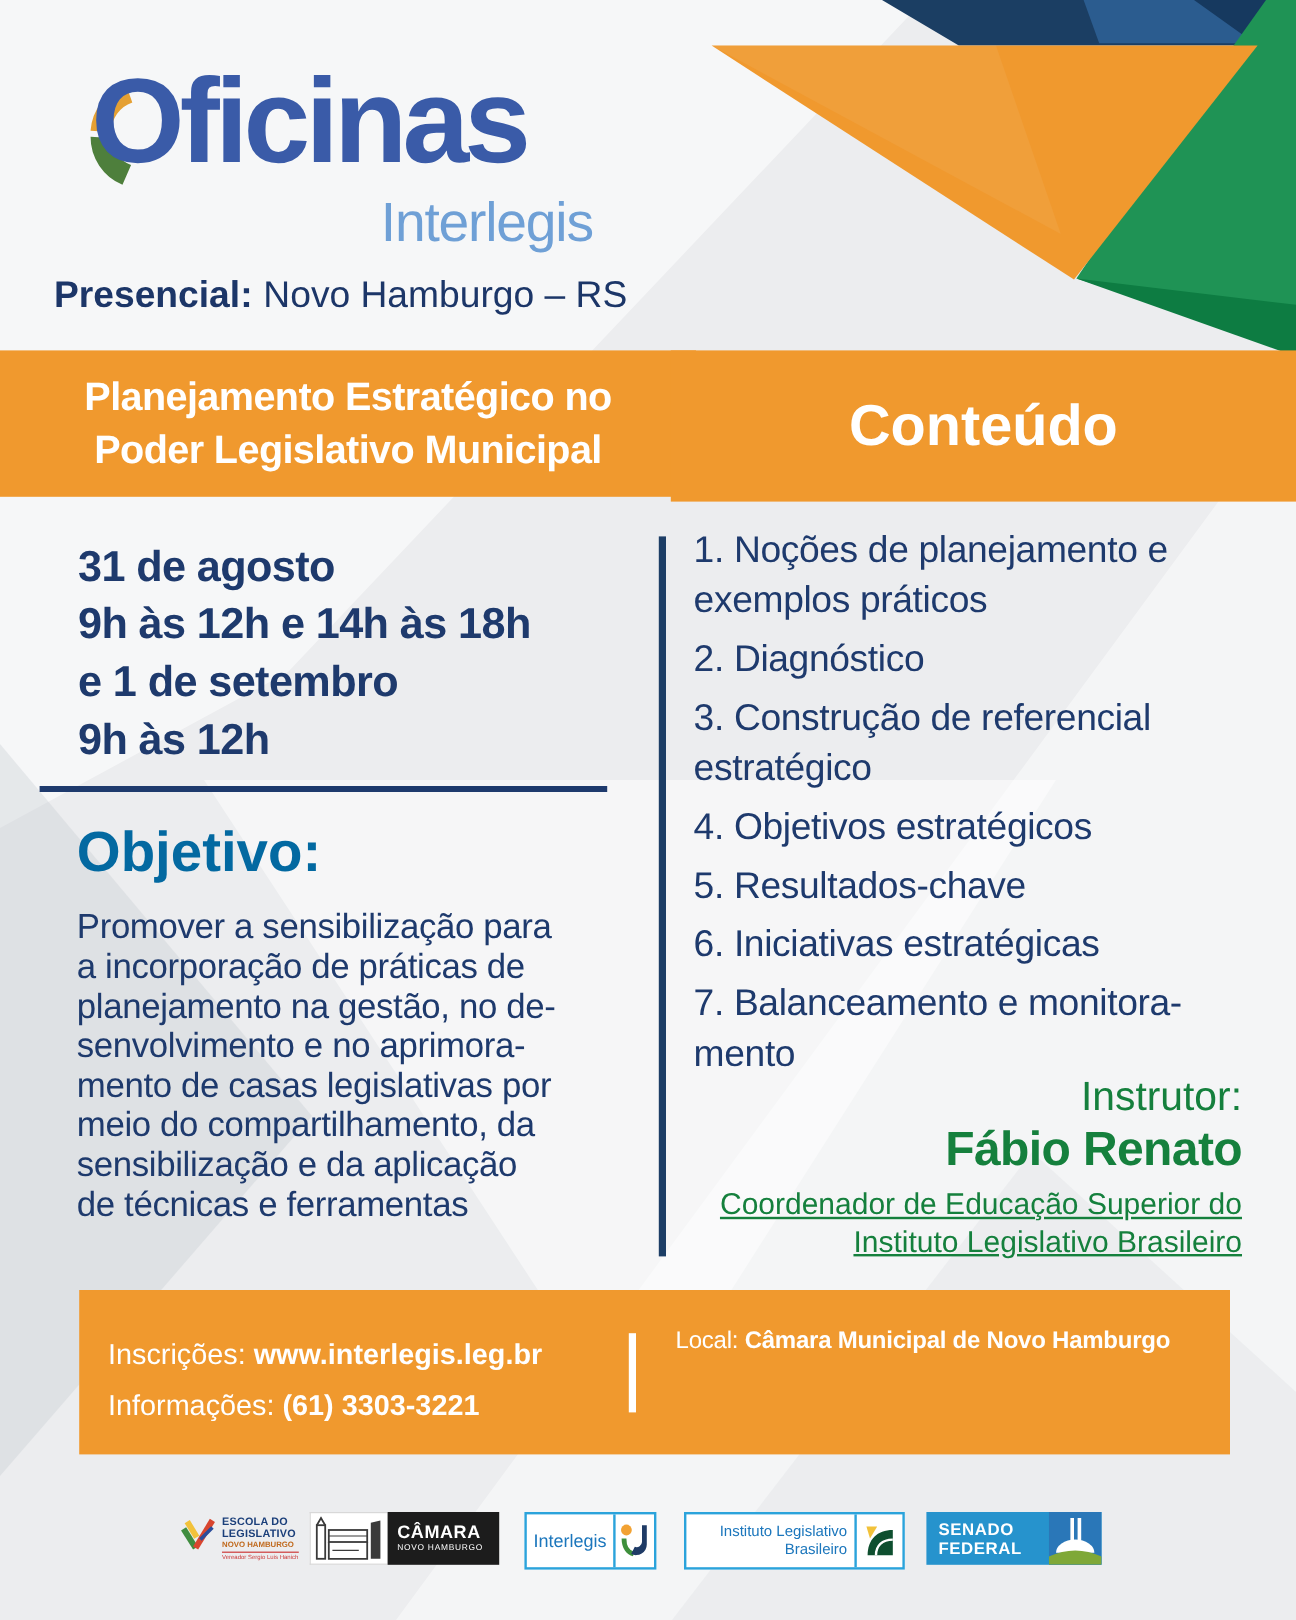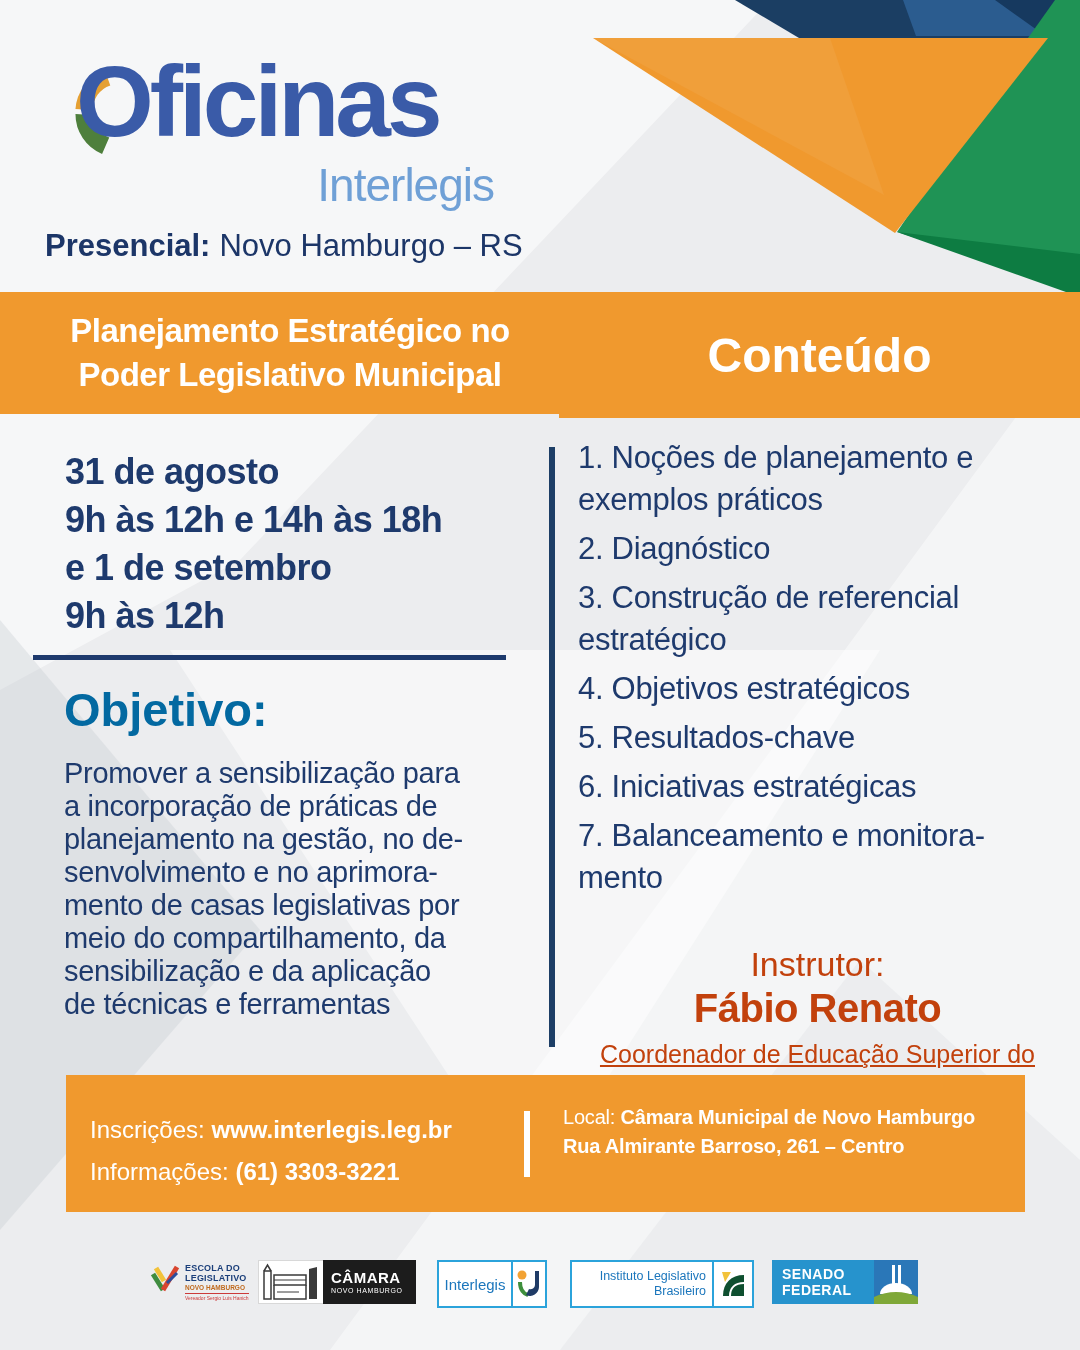--- a/index.html
+++ b/index.html
@@ -31,21 +31,21 @@
   
   #v-divider{left:549px;top:447px;width:6px;height:600px;background:#1d3e66;}
   #schedule{left:65px;top:448px;font-size:36px;font-weight:700;line-height:48px;letter-spacing:-0.5px;color:#1e3a6d;}
   #h-divider{left:33px;top:655px;width:473px;height:5px;background:#1e3a6d;}
   #objective-heading{left:64px;top:682px;font-size:47px;font-weight:700;color:#0369a1;}
   #objective-paragraph{left:64px;top:757px;font-size:29px;line-height:33px;letter-spacing:-0.3px;color:#1e3a6d;}
 
   #content-list{left:578px;top:437px;font-size:31px;line-height:42px;letter-spacing:-0.3px;color:#1e3a6d;}
   .content-item{margin-bottom:7px;}
 
-  #instructor{right:45px;top:945px;text-align:center;color:#c2410c;}
+  #instructor{right:45px;top:895px;text-align:right;color:#15803d;}
   #instructor-label{font-size:34px;}
   #instructor-name{font-size:40px;font-weight:700;letter-spacing:-0.5px;margin-top:2px;}
   #instructor-role{font-size:25px;line-height:31px;margin-top:8px;text-decoration:underline;}
 
   
   #footer-bar{left:66px;top:1075px;width:959px;height:137px;background:#f0992e;color:#fff;}
   #fb-left{position:absolute;left:24px;top:34px;font-size:24px;line-height:42px;}
   #fb-left b{font-weight:700;}
   #fb-divider{position:absolute;left:458px;top:36px;width:6px;height:66px;background:#fff;}
   #fb-right{position:absolute;left:497px;top:28px;}
@@ -178,21 +178,20 @@
 </div>
 
 <div class="abs" id="footer-bar">
   <div id="fb-left">
     <div class="line"><span>Inscrições: </span><b>www.interlegis.leg.br</b></div>
     <div class="line"><span>Informações: </span><b>(61) 3303-3221</b></div>
   </div>
   <div id="fb-divider"></div>
   <div id="fb-right">
     <div class="line fb-small"><span>Local: </span><b>Câmara Municipal de Novo Hamburgo</b></div>
-    <div class="line fb-small"><b>Rua Almirante Barroso, 261 – Centro</b></div>
   </div>
 </div>
 
 <div class="logo-box" id="logo-escola">
   <svg width="30" height="36" viewBox="0 0 30 36">
     <path d="M3,10 L13,26" stroke="#3f8c3f" stroke-width="5" fill="none"></path>
     <path d="M6,4 L14,17" stroke="#f2c23a" stroke-width="5" fill="none"></path>
     <path d="M13,26 L27,3" stroke="#d8452f" stroke-width="5" fill="none"></path>
     <path d="M17,19 L27,9" stroke="#2b4c9b" stroke-width="3" fill="none"></path>
   </svg>

